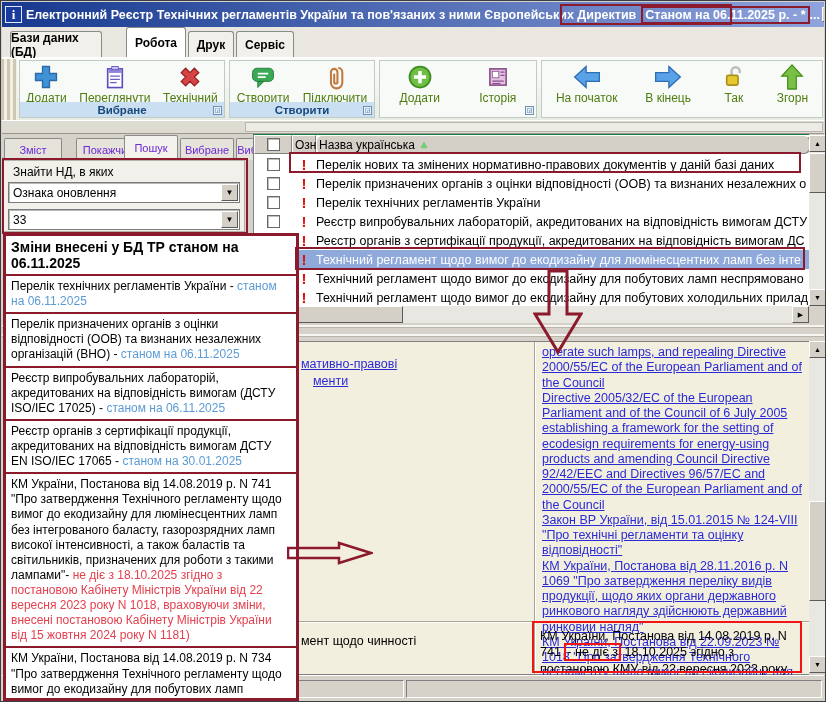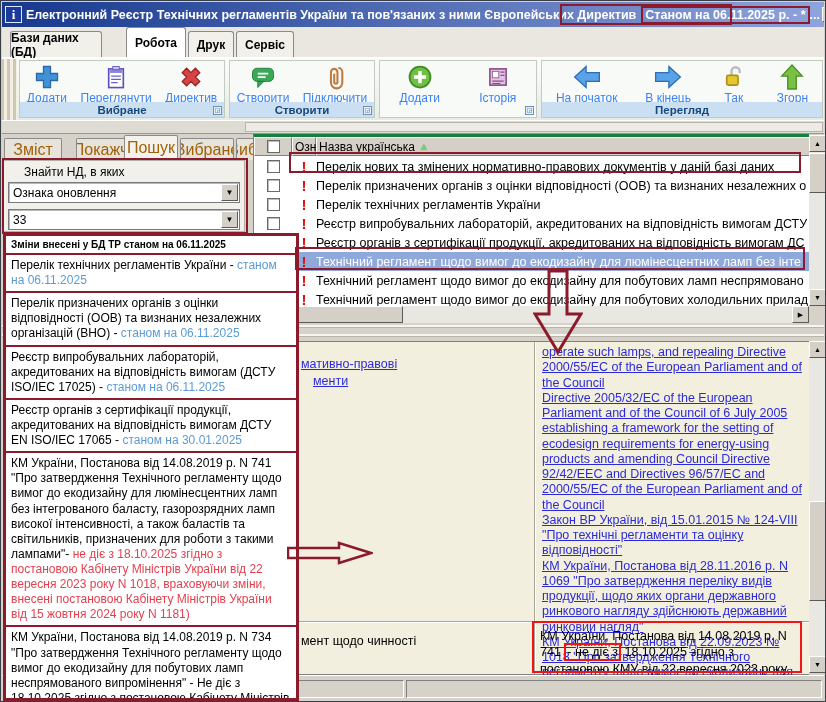--- a/index.html
+++ b/index.html
@@ -24,45 +24,45 @@
     border-radius:3px 3px 0 0;font-size:12px;font-weight:bold;display:flex;align-items:center;justify-content:center;color:#000;}
   .maintab.active{height:30px;background:#fff;z-index:2;}
 
   
   .toolbar{left:1px;top:57px;width:822px;height:62px;background:linear-gradient(#fcfdfb,#e6ece4);}
   .grip{left:0;top:58px;width:16px;height:61px;background:repeating-linear-gradient(to right,#cfc7b4 0 3px,#f3efe3 3px 6px);}
   .tgroup{position:absolute;top:2px;height:58px;background:#f8faf7;border:1px solid #c2cbc2;}
   .tbtns{display:flex;height:42px;align-items:flex-start;justify-content:space-around;padding-top:1px;}
   .tbtn{display:flex;flex-direction:column;align-items:center;padding:1px 4px;cursor:default;}
   .tbtn .ic{width:30px;height:28px;display:flex;align-items:center;justify-content:center;}
-  .tbtn .lb{font-size:12px;color:#3b82f6;white-space:nowrap;}
+  .tbtn .lb{font-size:12px;color:#4d7c0f;white-space:nowrap;}
   .tcaption{position:absolute;left:0;right:0;bottom:0;height:15px;background:#cbdff2;color:#17497c;
     font-size:11.5px;font-weight:bold;display:flex;align-items:center;justify-content:center;}
   .launcher{position:absolute;right:2px;bottom:2px;width:9px;height:9px;border:1px solid #6d90b4;
     background:#e8f1fa;font-size:6px;line-height:7px;text-align:center;color:#17497c;}
 
   
   .dockstrip{left:1px;top:119px;width:822px;height:14px;background:#dedbd3;border-top:1px solid #fff;border-bottom:1px solid #9b978e;}
   .dockslot{left:244px;top:121px;width:578px;height:10px;background:#ecebe5;border:1px solid #b9b5ac;}
 
   
   .lpanel{left:0;top:133px;width:248px;height:569px;background:#d6d2ca;}
   .ltab{position:absolute;top:4px;height:22px;background:#e6e3db;border:1px solid #8a8a8a;border-bottom:none;
-    border-radius:2px 2px 0 0;font-size:16px;display:flex;align-items:center;justify-content:center;overflow:hidden;color:#a16207;}
+    border-radius:2px 2px 0 0;font-size:11px;display:flex;align-items:center;justify-content:center;overflow:hidden;color:#6d28d9;}
   .ltab.active{top:1px;height:25px;background:#f4f2ec;z-index:2;}
   .searcharea{position:absolute;left:2px;top:26px;width:242px;height:72px;background:#f1f0ea;border:1px solid #b5b1a8;padding:3px 4px;}
-  .searchlabel{font-size:12px;color:#000;margin:1px 0 3px 16px;}
+  .searchlabel{font-size:12px;color:#000;margin:1px 0 3px 5px;}
   .combo{height:21px;background:#fff;border:1px solid #7a7a7a;box-shadow:inset 1px 1px 0 #b9b9b9;
     display:flex;align-items:center;font-size:12px;color:#000;padding-left:4px;position:relative;margin-bottom:6px;}
   .combo .dd{position:absolute;right:1px;top:1px;bottom:1px;width:17px;background:#d4d0c8;border-top:1px solid #fff;
     border-left:1px solid #fff;border-right:1px solid #5a5a5a;border-bottom:1px solid #5a5a5a;
     display:flex;align-items:center;justify-content:center;font-size:8px;color:#000;}
 
   
-  .list{left:252px;top:133px;width:556px;height:172px;background:#fff;border-left:1px solid #808080;border-top:3px solid #15803d;}
+  .list{left:252px;top:133px;width:556px;height:172px;background:#fff;border-left:1px solid #808080;border-top:1px solid #15803d;}
   .lhead{position:absolute;left:0;top:0;height:19px;background:#d4d0c8;border-top:1px solid #fff;border-left:1px solid #fff;
     border-right:1px solid #808080;border-bottom:1px solid #808080;font-size:12px;display:flex;align-items:center;color:#000;}
   .lrow{position:absolute;left:0;width:556px;height:19px;display:flex;align-items:center;font-size:12.5px;color:#000;white-space:nowrap;overflow:hidden;}
   .lrow.sel{background:#8fa9da;color:#fff;}
   .cb{width:13px;height:13px;background:#fff;border:1px solid #6a6a6a;box-shadow:inset 1px 1px 0 #bdbdbd;flex:0 0 auto;}
   .excl{width:24px;text-align:center;color:#e01010;font-weight:900;font-size:15px;flex:0 0 auto;}
   .cbcell{width:38px;display:flex;justify-content:center;flex:0 0 auto;}
   .sorttri{color:#6fd66f;font-size:10px;margin-left:4px;text-shadow:0 0 1px #2f8f2f;}
 
   
@@ -92,21 +92,21 @@
   .statusbar{left:1px;top:674px;width:822px;height:26px;background:#d6d2ca;border-top:1px solid #fff;}
   .scell{position:absolute;top:4px;height:18px;border:1px solid;border-color:#808080 #fff #fff #808080;background:#d6d2ca;}
 
   
   .ann{border:2px solid #8b1b2c;z-index:45;pointer-events:none;}
   .annred{border:2px solid #f21515;z-index:45;pointer-events:none;}
   .overlaypanel{left:2px;top:232px;width:296px;height:468px;background:#fff;border:3px solid #8b1b2c;z-index:40;overflow:hidden;}
   .osec{border-bottom:2px solid #8b1b2c;padding:3px 5px;font-size:12px;line-height:1.26;color:#000;}
   .osec .blue{color:#5b9bd5;}
   .osec .red{color:#e4404e;}
-  .otitle{font-weight:bold;font-size:10px;padding:3px 5px;border-bottom:2px solid #8b1b2c;color:#000;}
+  .otitle{font-weight:bold;font-size:14px;padding:3px 5px;border-bottom:2px solid #8b1b2c;color:#000;}
   .annarrow{z-index:60;pointer-events:none;}
 </style>
 </head>
 <body>
 
 <div id="stage">
 
   <div class="abs titlebar">
     <span class="appicon">i</span>
     <span class="titletext">Електронний Реєстр Технічних регламентів України та пов'язаних з ними Європейських Директив</span>
@@ -147,21 +147,21 @@
             </svg>
           </span>
         <span class="lb">Переглянути</span>
       </div>
       <div class="tbtn">
         <span class="ic">
             <svg width="28" height="28" viewBox="0 0 32 32">
               <path d="M6 11 L11 6 L16 11 L21 6 L26 11 L21 16 L26 21 L21 26 L16 21 L11 26 L6 21 L11 16 Z" fill="#d64545" stroke="#9c2020" stroke-width="1.5"></path>
             </svg>
           </span>
-        <span class="lb">Директив</span>
+        <span class="lb">Технічний</span>
       </div>
     </div>
     <div class="tcaption">Вибране</div>
     <div class="launcher">◲</div>
   </div>
 
   <div class="abs tgroup" style="left:228px;top:59px;width:146px;">
     <div class="tbtns">
       <div class="tbtn">
         <span class="ic">
@@ -240,21 +240,20 @@
       </div>
       <div class="tbtn">
         <span class="ic">
             <svg width="24" height="28" viewBox="0 0 28 32">
               <path d="M14 2 L26 15 H19 V30 H9 V15 H2 Z" fill="#79c045" stroke="#47911f" stroke-width="1.5"></path>
             </svg>
           </span>
         <span class="lb">Згорн</span>
       </div>
     </div>
-    <div class="tcaption">Перегляд</div>
   </div>
 
   <div class="abs dockstrip"></div>
   <div class="abs dockslot"></div>
 
   <div class="abs lpanel">
     <div class="ltab" style="left:3px;width:58px;">Зміст</div>
     <div class="ltab" style="left:63px;width:58px;margin-left:12px;">Покажчи</div>
     <div class="ltab active" style="left:123px;width:54px;">Пошук</div>
     <div class="ltab" style="left:179px;width:54px;">Вибране</div>
@@ -273,21 +272,21 @@
     </div>
   </div>
 
   <div class="abs list">
     <div class="lhead" style="left:0;width:38px;justify-content:center;">
         <span class="cb"></span>
       </div>
     <div class="lhead" style="left:38px;width:24px;padding-left:2px;">
         <span>Озн</span>
       </div>
-    <div class="lhead" style="left:62px;width:494px;padding-left:2px;">
+    <div class="lhead" style="left:62px;width:494px;padding-left:2px;border-radius:6px;">
       <span>Назва українська</span>
       <span class="sorttri">▲</span>
     </div>
 
     <div class="lrow" style="top:20px;">
       <span class="cbcell">
           <span class="cb"></span>
         </span>
       <span class="excl">!</span>
       <span>Перелік нових та змінених нормативно-правових документів у даній базі даних</span>

